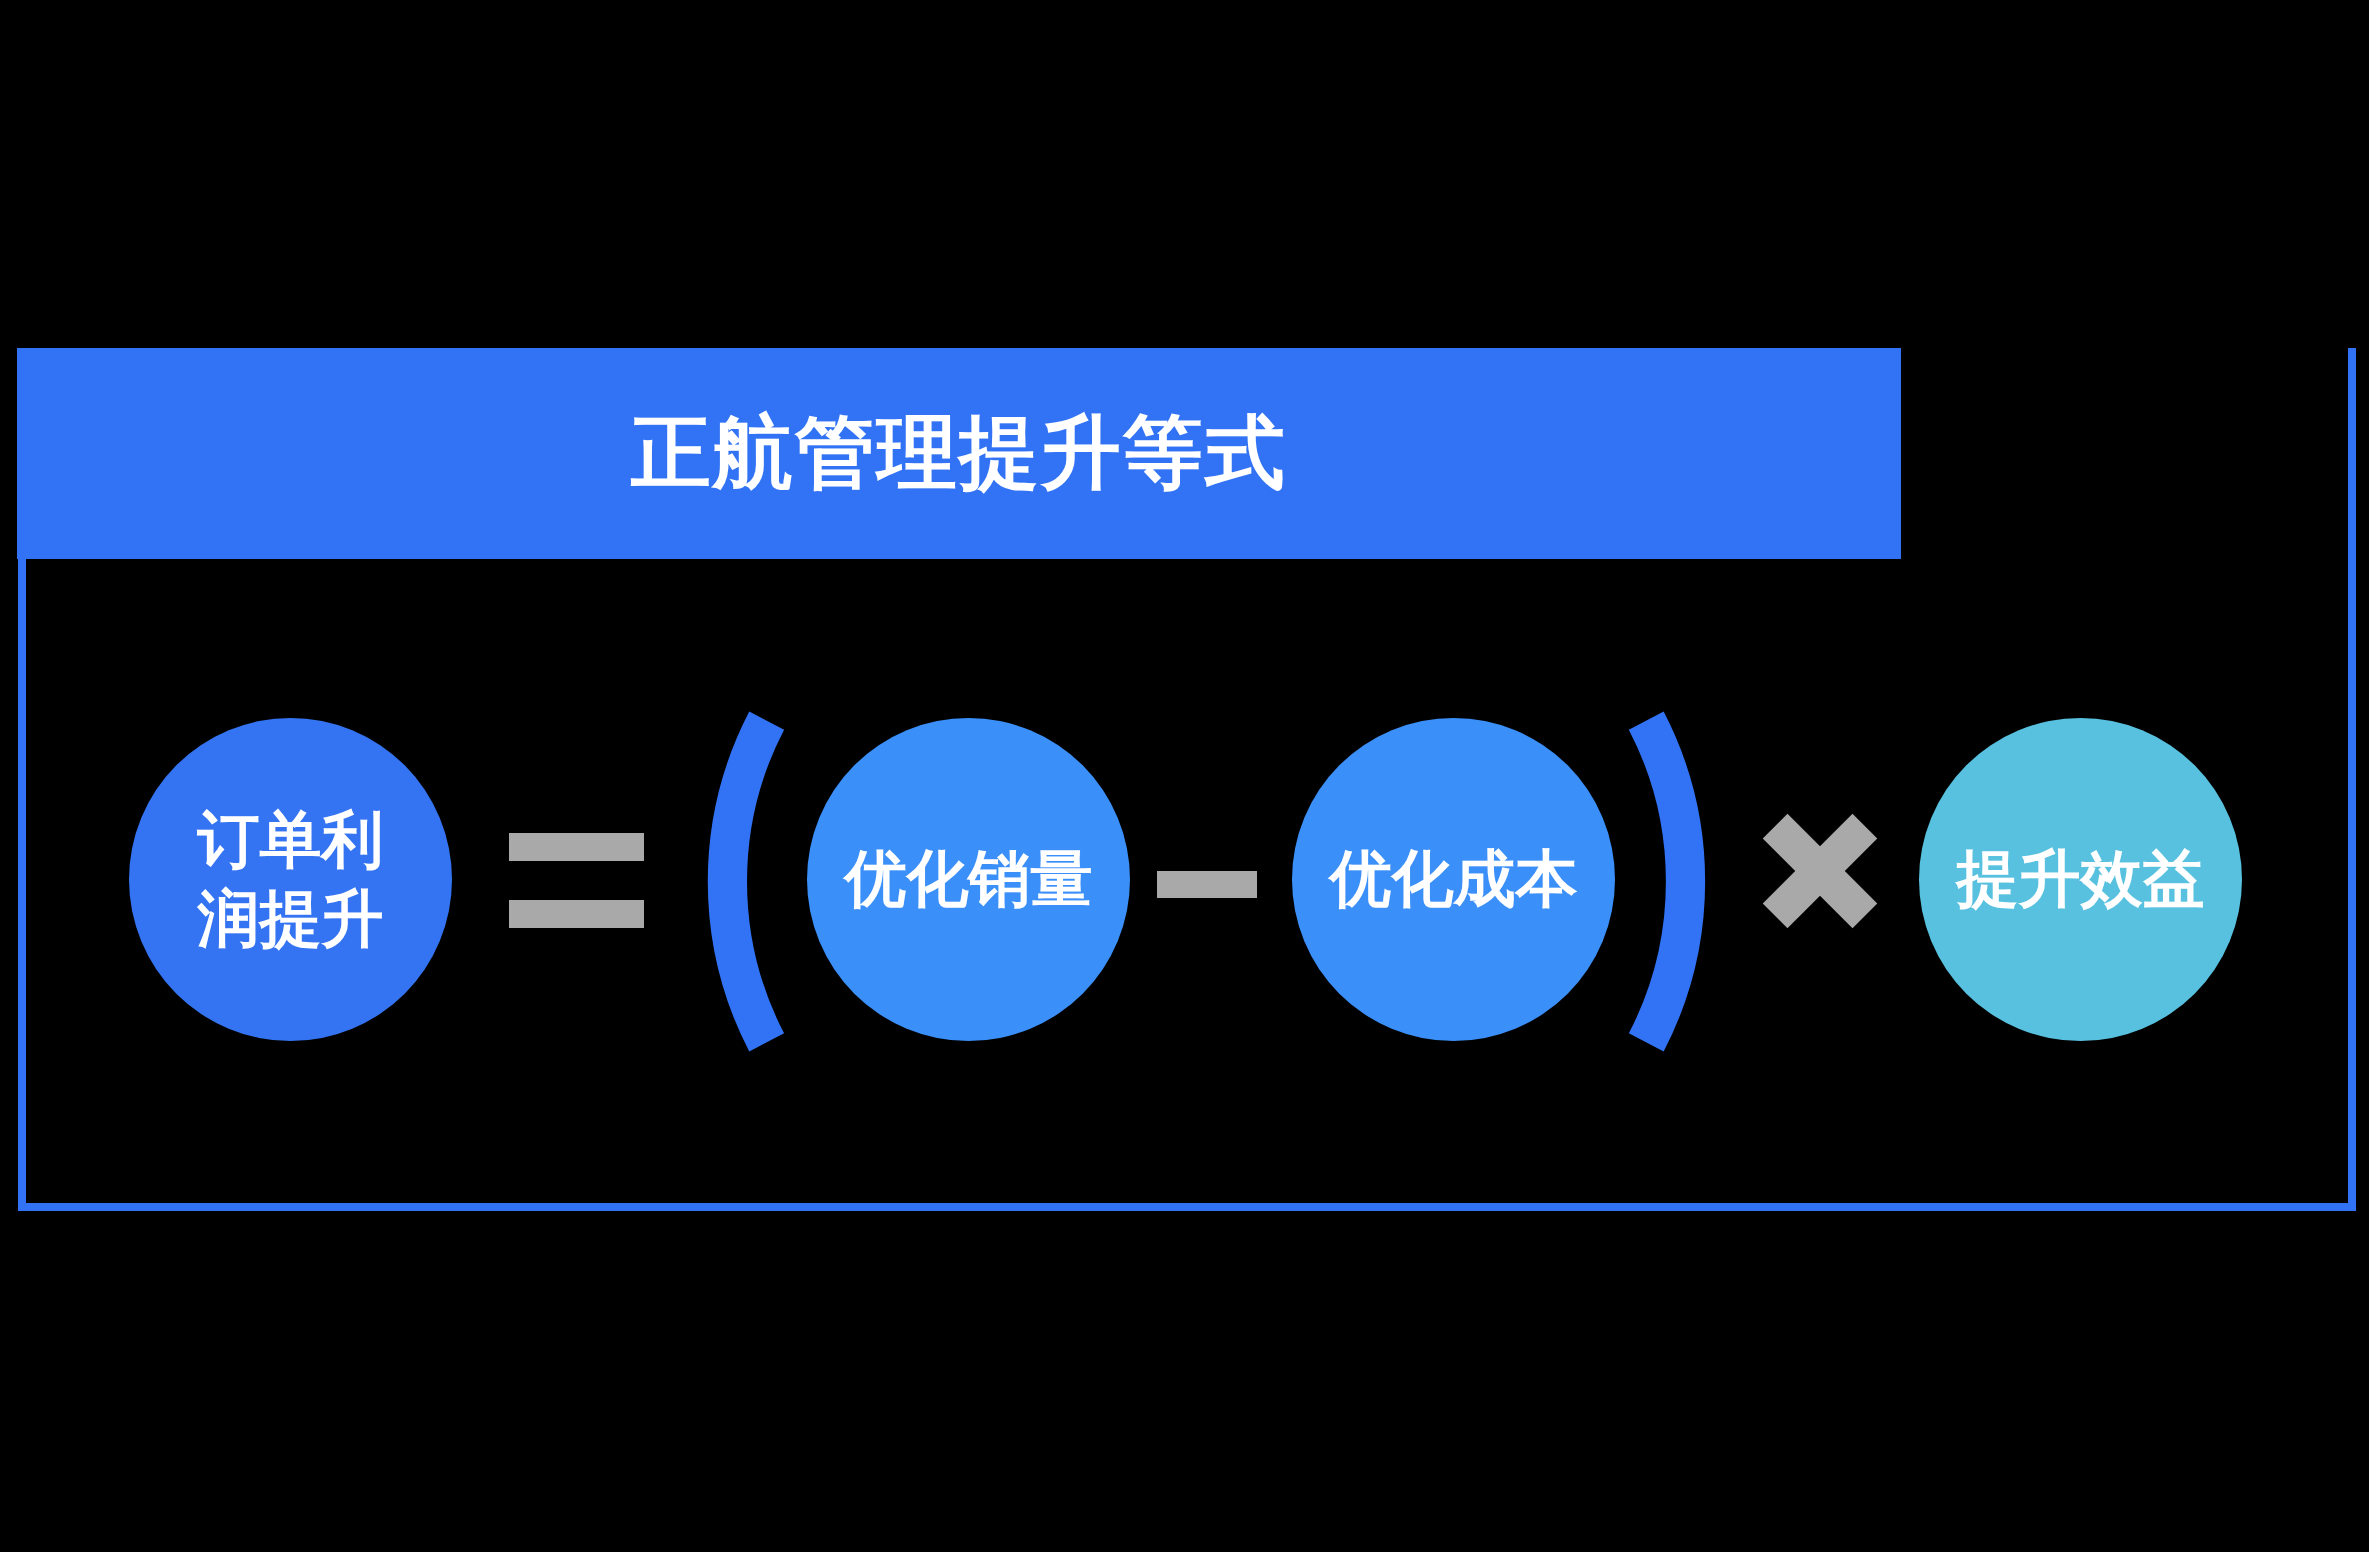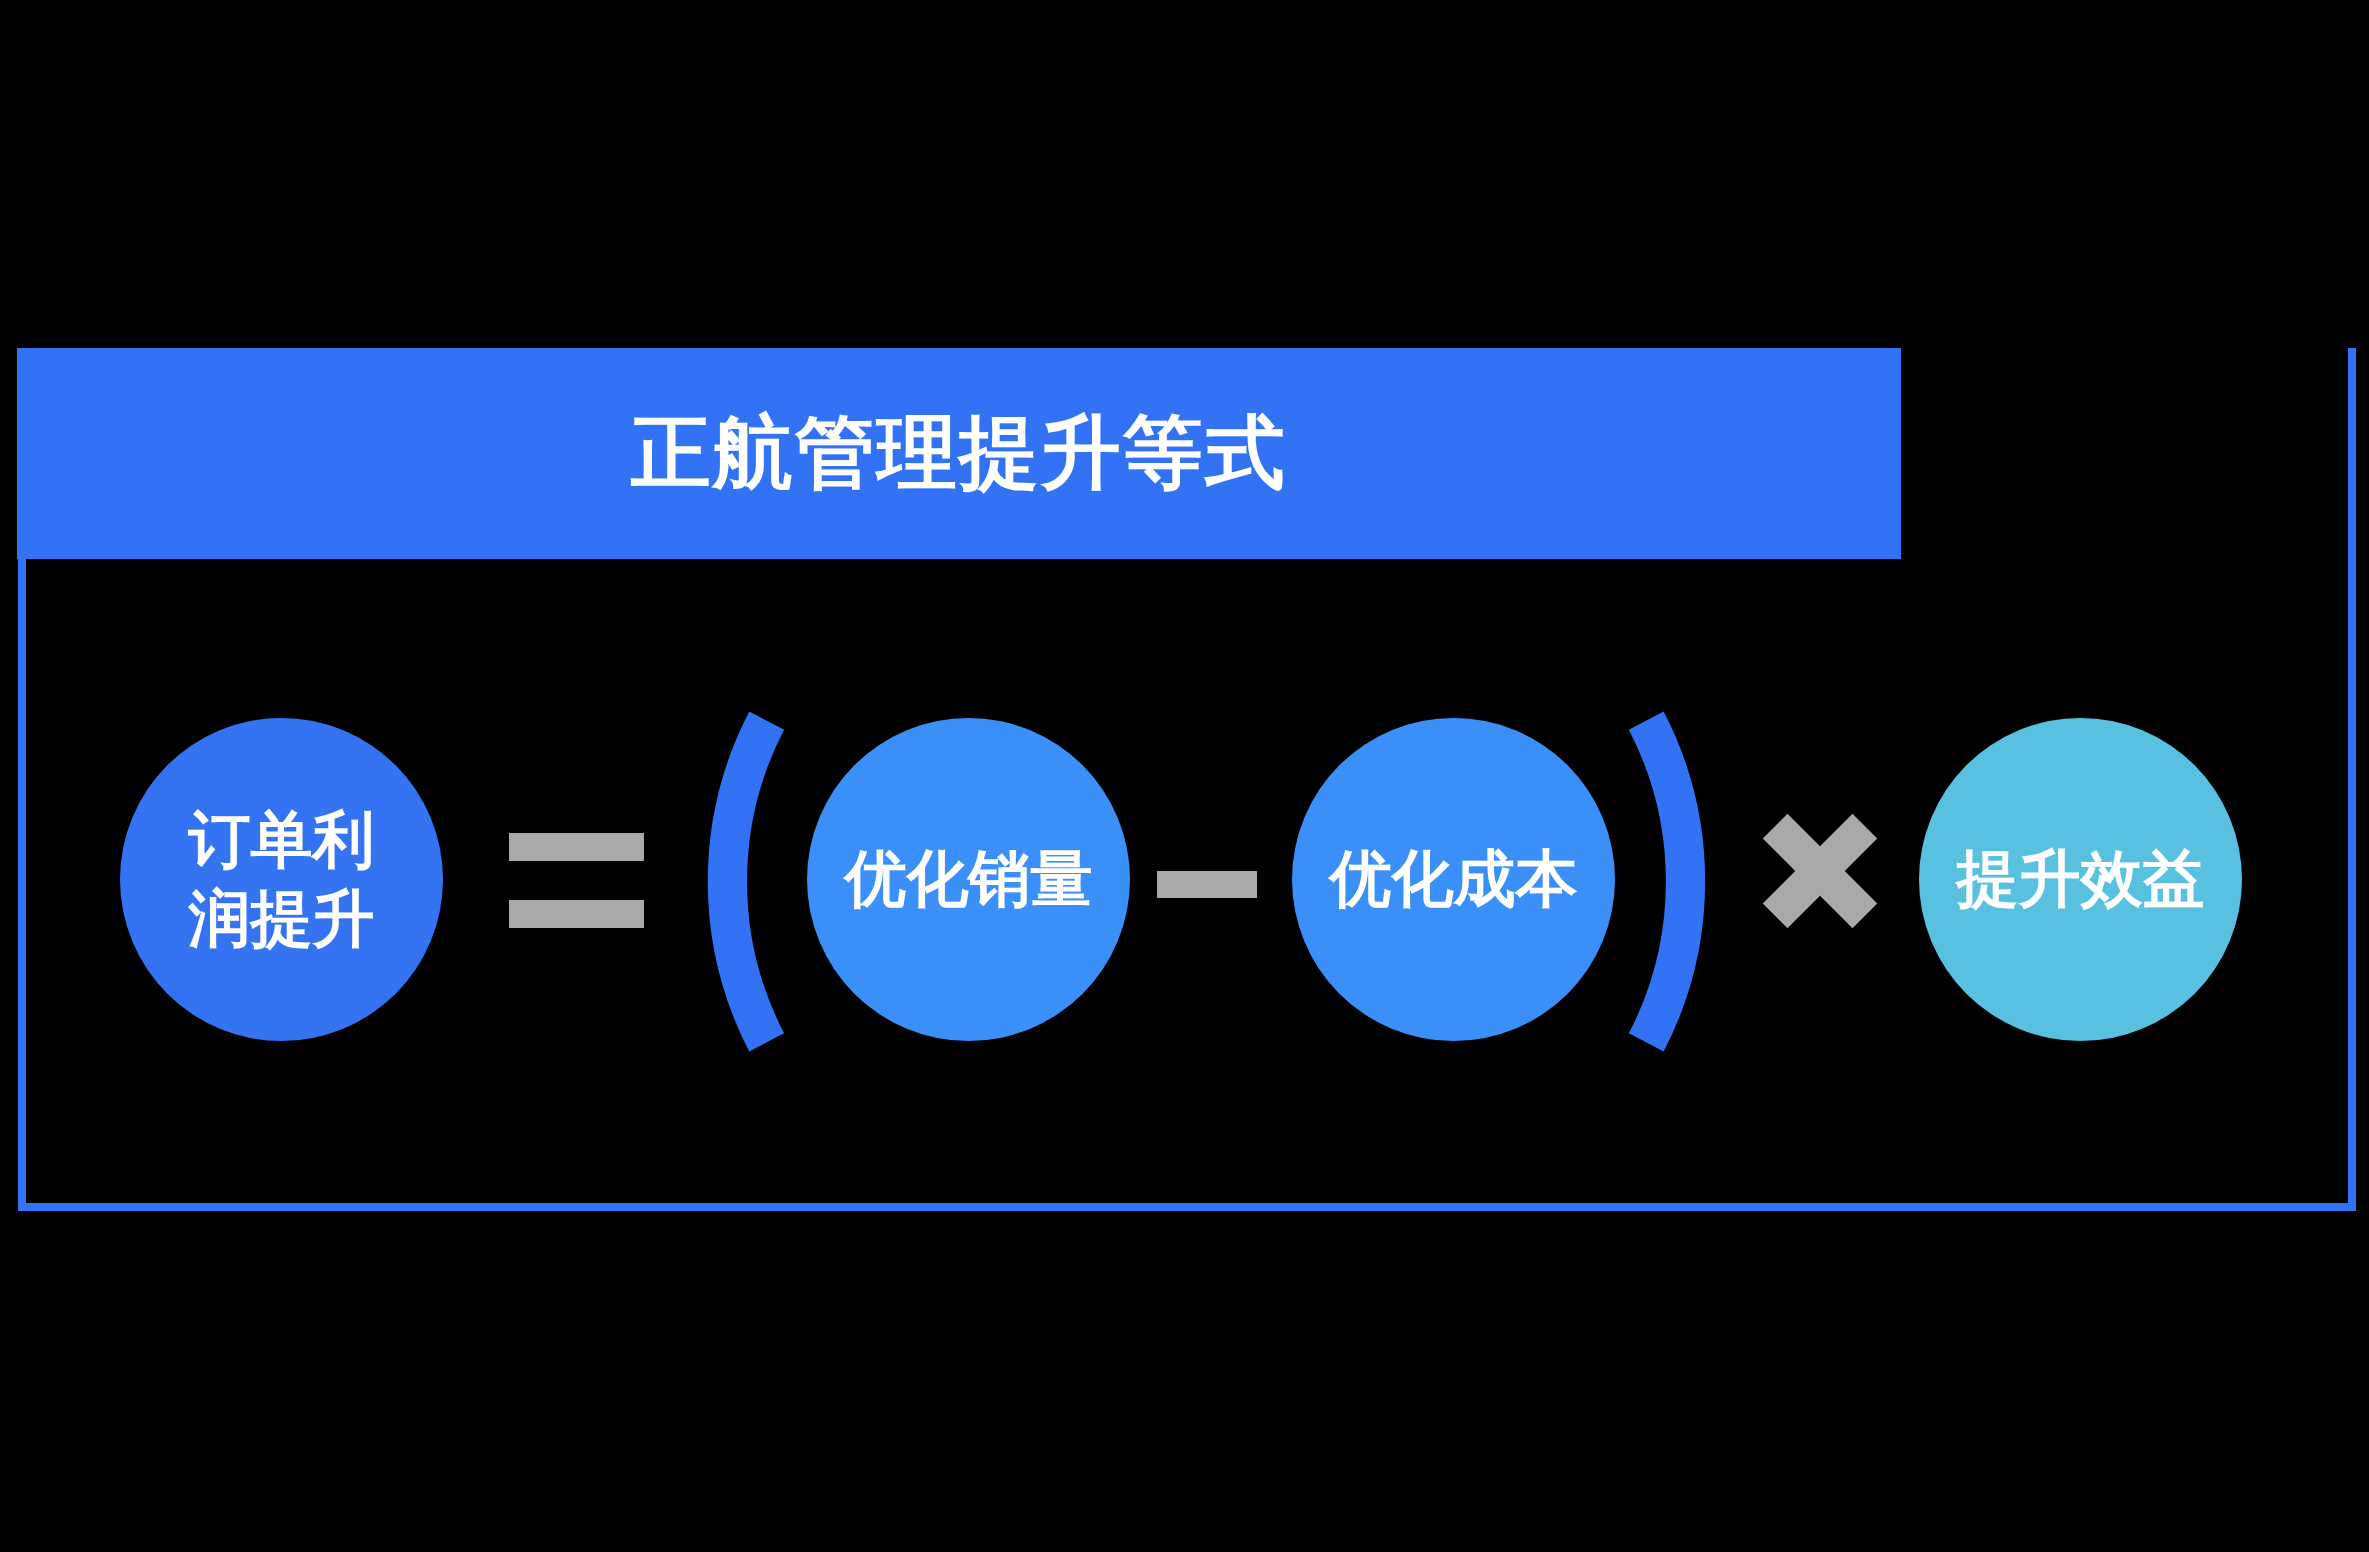--- a/index.html
+++ b/index.html
@@ -34,21 +34,21 @@
   }
   
   .circle{
     position:absolute;top:718px;
     width:323px;height:323px;border-radius:50%;
     display:flex;flex-direction:column;align-items:center;justify-content:center;
     color:var(--circle_text,#FFFFFF);
     font-size:62px;font-weight:bold;line-height:1.26;
     text-align:center;white-space:nowrap;
   }
-  .circle.result{left:120px;background:var(--result_circle,#3474F2);align-items:center;}
+  .circle.result{left:129px;background:var(--result_circle,#3474F2);align-items:center;}
   .circle.factor-a{left:807px;background:var(--factor_circle,#3B8FF8);}
   .circle.factor-b{left:1292px;background:var(--factor_circle,#3B8FF8);}
   .circle.benefit{left:1919px;background:var(--benefit_circle,#58C1DF);}
   
   .equals{position:absolute;left:509px;top:833px;width:135px;height:95px;}
   .equals .bar{
     position:absolute;left:0;width:135px;height:28px;
     background:var(--operator_gray,#A9A9A9);
   }
   .equals .bar.b1{top:0;}

